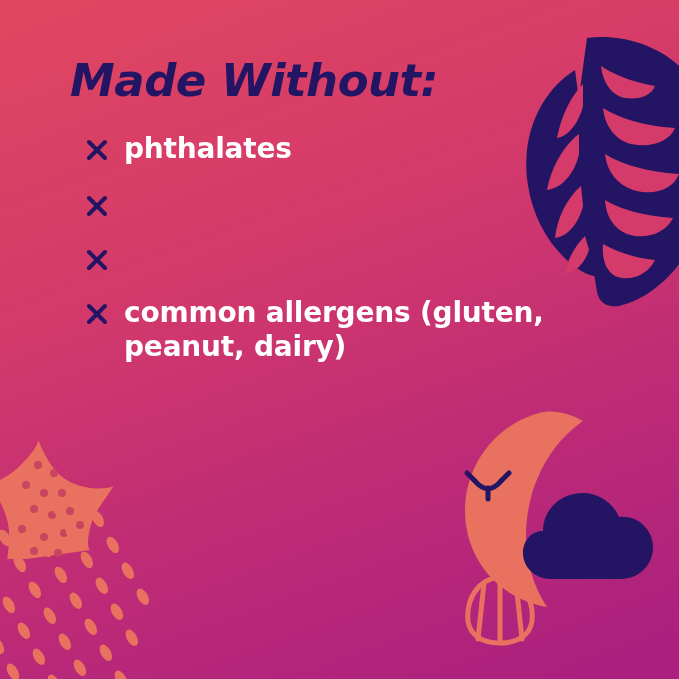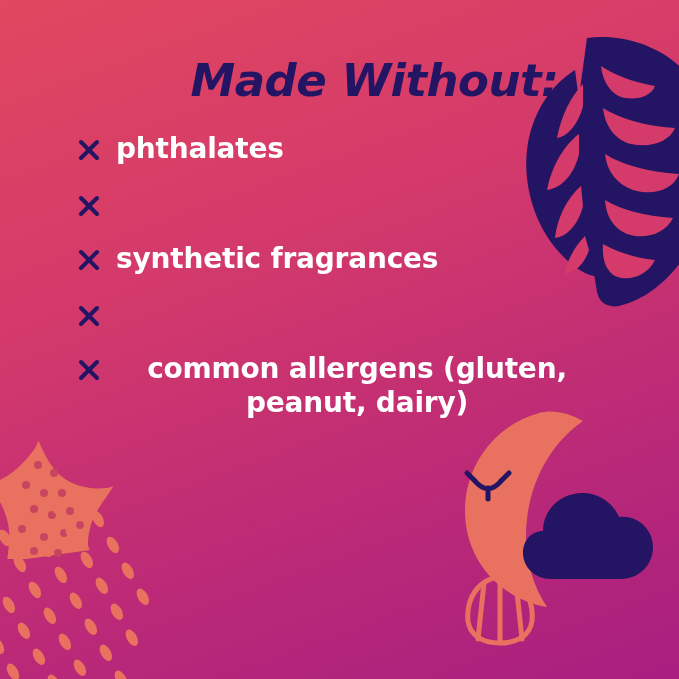--- a/index.html
+++ b/index.html
@@ -52,35 +52,34 @@
     left: 0px;
     bottom: 0px;
     width: 190px;
     height: 190px;
   }
   
   #content {
     position: relative;
     z-index: 5;
     padding: 56px 0 0 70px;
-    text-align: center;
   }
   #title {
     font-family: "DejaVu Sans", sans-serif;
     font-weight: bold;
     font-style: italic;
     font-size: 45px;
     letter-spacing: -0.5px;
     color: #231563;
     margin: 0 0 26px 0;
     line-height: 1.1;
   }
   ul#list {
     list-style: none;
-    margin: 8px;
+    margin: 16px;
     padding: 0;
     width: 520px;
   }
   ul#list li {
     display: flex;
     align-items: flex-start;
     margin-bottom: 22px;
   }
   .x-icon {
     flex: 0 0 auto;
@@ -227,29 +226,20 @@
             </g>
         </svg>
       </li>
       <li>
         <svg class="x-icon" viewBox="0 0 22 22" xmlns="http://www.w3.org/2000/svg">
           <g stroke="#231563" stroke-width="4" stroke-linecap="round">
               <path d="M3 3 L19 19"></path>
               <path d="M19 3 L3 19"></path>
             </g>
         </svg>
-        <span class="item-text">synthetic fragrances</span>
-      </li>
-      <li>
-        <svg class="x-icon" viewBox="0 0 22 22" xmlns="http://www.w3.org/2000/svg">
-          <g stroke="#231563" stroke-width="4" stroke-linecap="round">
-              <path d="M3 3 L19 19"></path>
-              <path d="M19 3 L3 19"></path>
-            </g>
-        </svg>
       </li>
       <li>
         <svg class="x-icon" viewBox="0 0 22 22" xmlns="http://www.w3.org/2000/svg">
           <g stroke="#231563" stroke-width="4" stroke-linecap="round">
               <path d="M3 3 L19 19"></path>
               <path d="M19 3 L3 19"></path>
             </g>
         </svg>
         <span class="item-text">common allergens (gluten, peanut, dairy)</span>
       </li>

